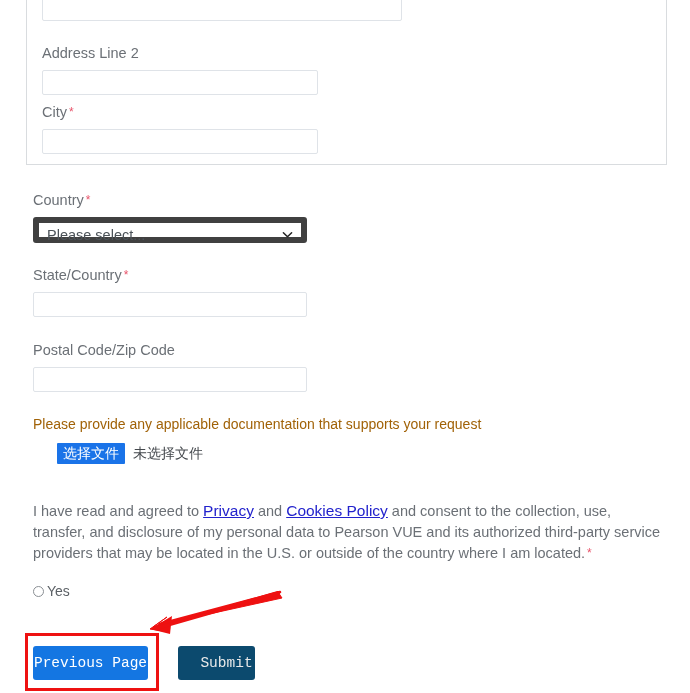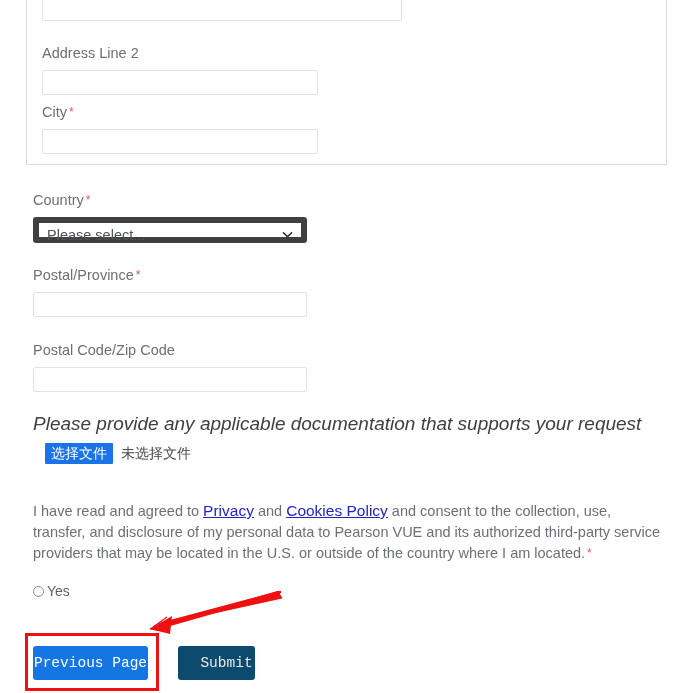--- a/index.html
+++ b/index.html
@@ -113,29 +113,28 @@
   }
   .select-caret svg { display: block; }
 
   
   .doc-section {
     position: absolute;
     left: 33px;
     top: 415px;
   }
   .doc-label {
-    font-size: 19px;
-    color: #404040;
+    font-size: 14px;
+    color: #a16207;
     line-height: 18px;
     white-space: nowrap;
-    font-style: italic;
   }
   .file-row {
     margin-top: 10px;
-    margin-left: 12px;
+    margin-left: 24px;
     display: flex;
     align-items: flex-start;
     height: 21px;
   }
   .file-button {
     display: inline-block;
     background: #1a73e8;
     color: #ffffff;
     font-size: 14px;
     line-height: 21px;
@@ -282,21 +281,21 @@
       <span class="select-value">Please select...</span>
       <span class="select-caret">
         <svg width="11" height="11" viewBox="0 0 12 12">
           <path d="M1.5 4 L6 8.5 L10.5 4" fill="none" stroke="#222" stroke-width="1.6" stroke-linecap="round" stroke-linejoin="round"></path>
         </svg>
       </span>
     </div>
   </div>
 
   <div class="field out-state">
-    <span class="field-label">Postal/Province</span><span class="req">*</span>
+    <span class="field-label">State/Country</span><span class="req">*</span>
     <input class="text-input" type="text" value="" style="">
   </div>
 
   <div class="field out-postal">
     <span class="field-label">Postal Code/Zip Code</span>
     <input class="text-input" type="text" value="" style="">
   </div>
 
   <div class="doc-section">
     <div class="doc-label">Please provide any applicable documentation that supports your request</div>

